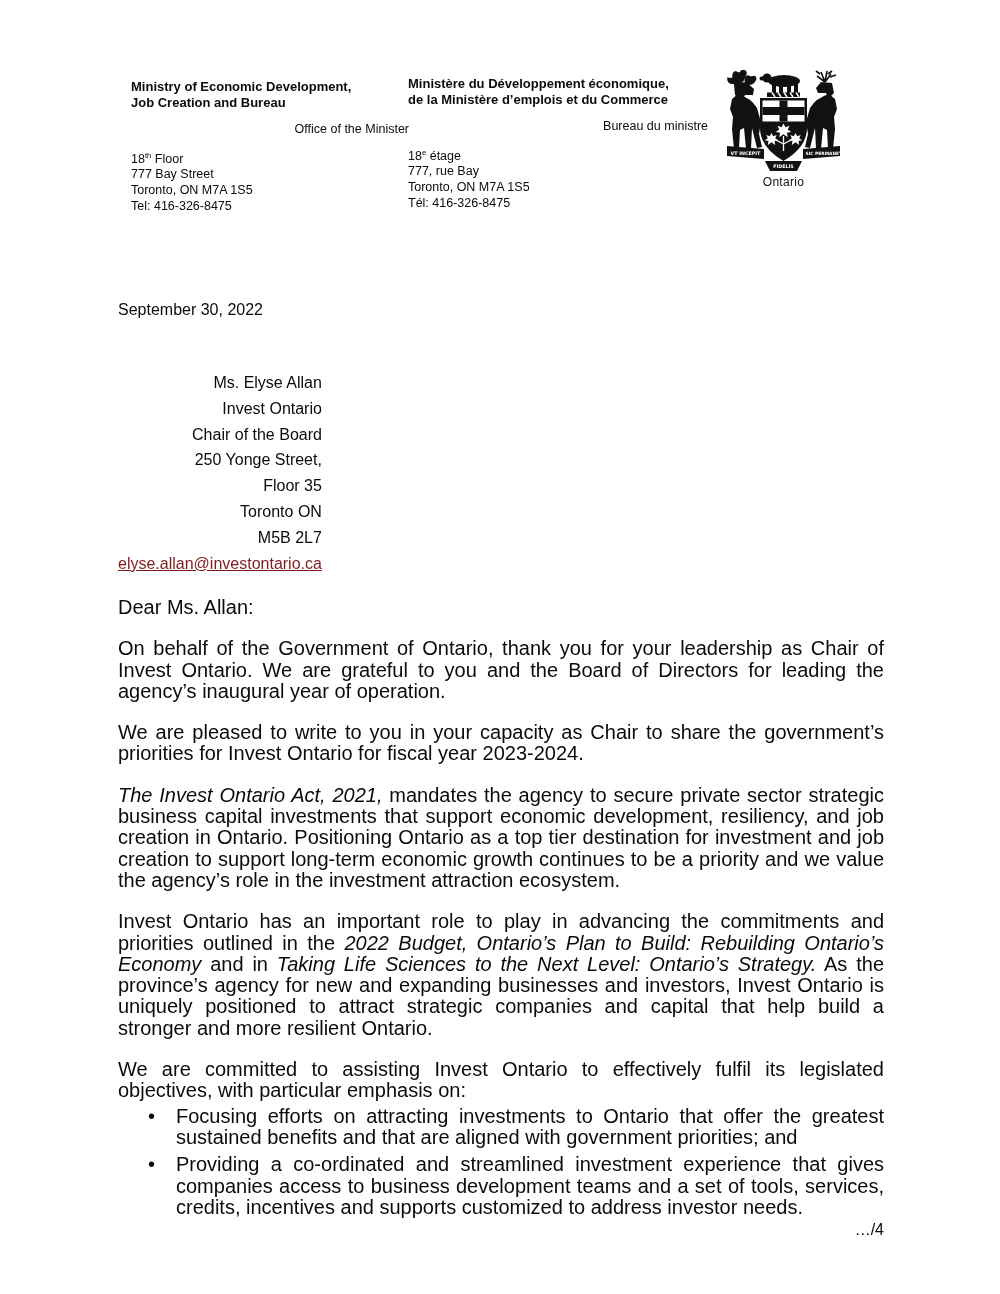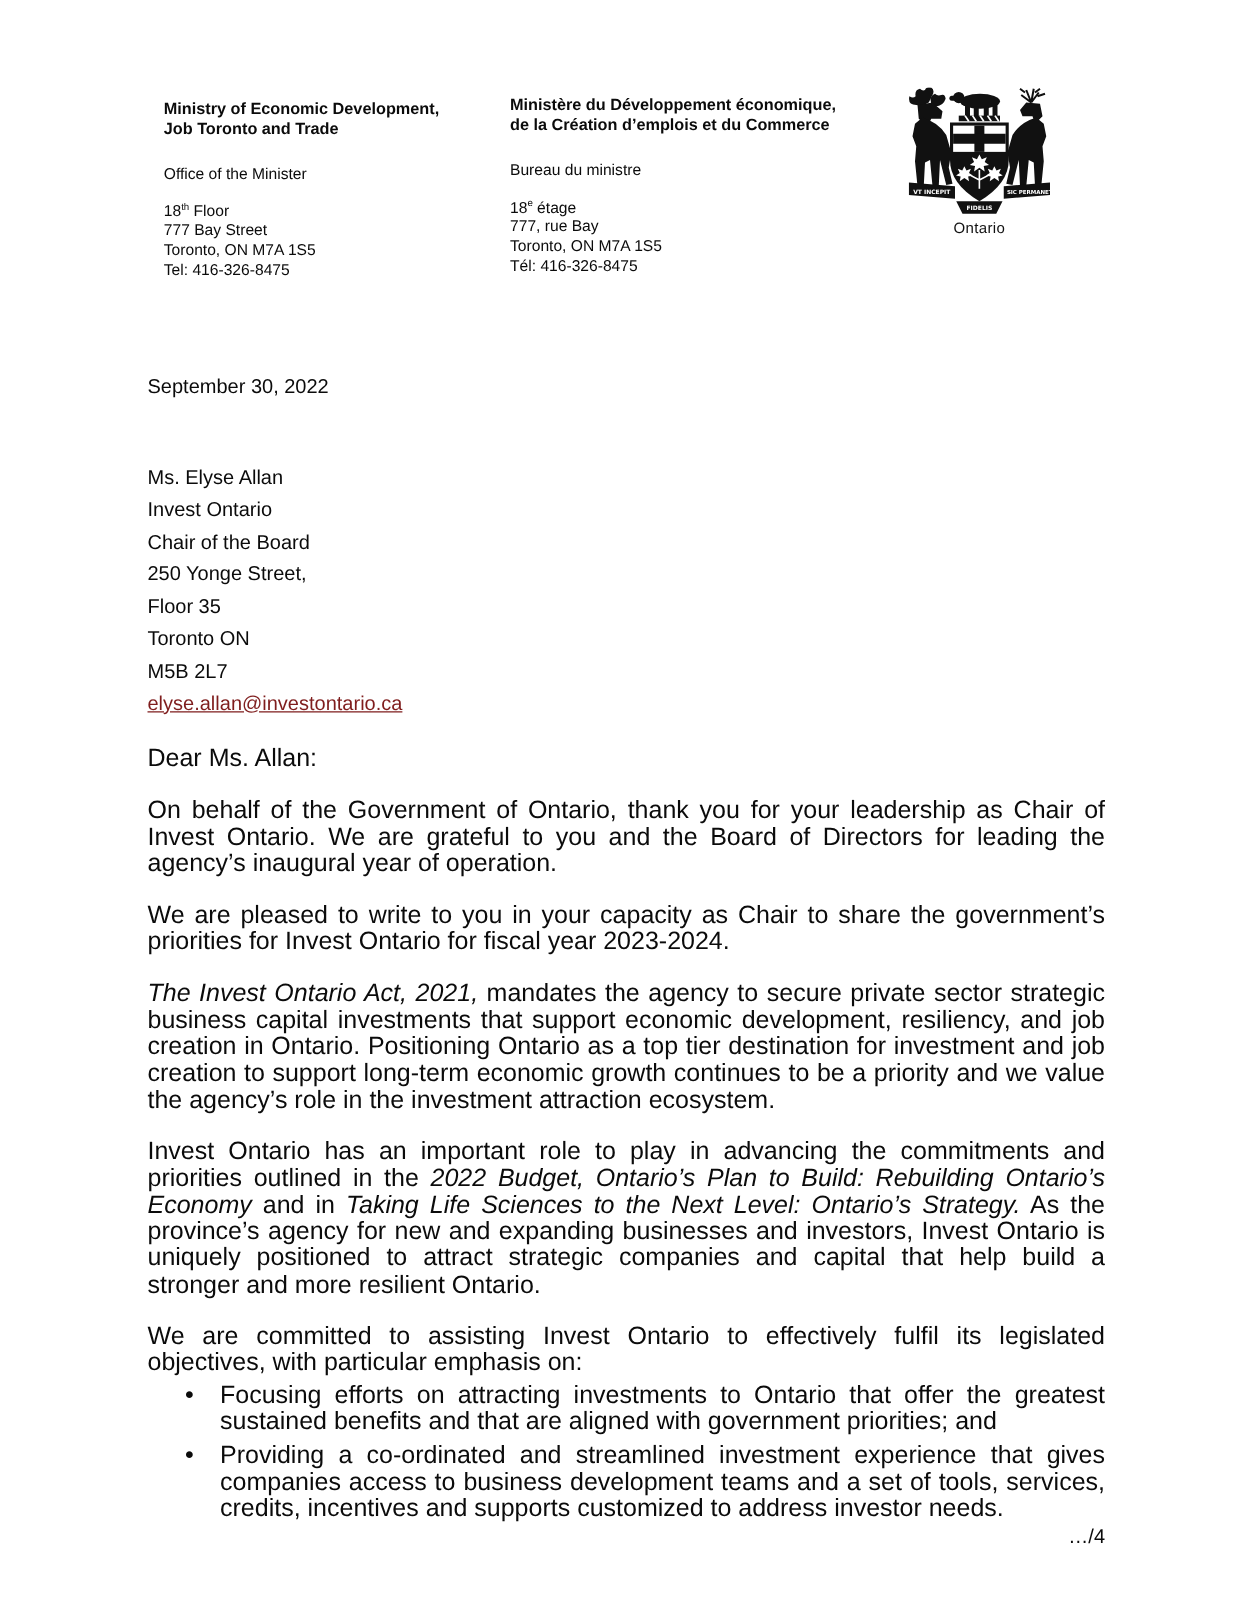--- a/index.html
+++ b/index.html
@@ -5,64 +5,64 @@
   html,body{margin:0;padding:0;background:#ffffff;}
   .page{
     position:relative;width:1000px;height:1294px;background:#fff;
     font-family:"Liberation Sans",sans-serif;color:#0b0b0b;overflow:hidden;
   }
   
   .lh-col{position:absolute;font-size:12.5px;line-height:15.7px;}
   .lh-en{left:131px;top:79px;width:278px;}
   .lh-fr{left:408px;top:76px;width:300px;}
   .lh-name{font-weight:bold;font-size:13px;line-height:16px;}
-  .lh-office{margin-top:21px;}
+  .lh-office{margin-top:11px;text-align:right;}
   .lh-addr{margin-top:14px;}
   sup{font-size:62%;vertical-align:super;line-height:0;}
   
   .logo{position:absolute;left:727px;top:70px;width:113px;text-align:center;}
   .logo svg{display:block;}
   .logo svg text{font-family:"DejaVu Sans",sans-serif;font-weight:bold;}
   .wordmark{font-size:12px;color:#111;margin-top:1px;letter-spacing:.3px;}
   
   .date{position:absolute;left:118px;top:301px;font-size:16px;text-align:center;}
-  .recipient-wrap{position:absolute;left:118px;top:370px;font-size:16px;line-height:25.8px;}
+  .recipient-wrap{position:absolute;left:118px;top:370px;font-size:16px;line-height:25.8px;text-align:right;}
   .email{color:#7f1d1d;text-decoration:underline;cursor:pointer;}
   .body-text{position:absolute;left:118px;top:597px;width:766px;font-size:20px;line-height:21.3px;}
   .salutation{margin:0 0 20px 0;}
   .paras p{margin:0 0 20px 0;text-align:justify;}
   .paras em{font-style:italic;}
   ul.bullets{margin:-16px 0 12px 0;padding:0;list-style:none;}
   ul.bullets li{position:relative;padding-left:58px;margin-bottom:6px;text-align:justify;}
   ul.bullets li::before{content:"\2022";position:absolute;left:30px;top:0;}
   .page-marker{position:absolute;left:118px;top:1221px;width:766px;text-align:right;font-size:16px;}
 </style>
 </head>
 <body>
 
 <div class="page">
 
   <div class="lh-col lh-en">
     <div class="lh-name">
         <div>Ministry of Economic Development,</div>
-        <div>Job Toronto and Trade</div>
+        <div>Job Creation and Bureau</div>
       </div>
     <div class="lh-office">Office of the Minister</div>
     <div class="lh-addr">
         <div><span>18</span><sup>th</sup><span> Floor</span></div>
         <div>777 Bay Street</div>
         <div>Toronto, ON M7A 1S5</div>
         <div>Tel: 416-326-8475</div>
       </div>
   </div>
 
   <div class="lh-col lh-fr">
     <div class="lh-name">
         <div>Ministère du Développement économique,</div>
-        <div>de la Création d’emplois et du Commerce</div>
+        <div>de la Ministère d’emplois et du Commerce</div>
       </div>
     <div class="lh-office">Bureau du ministre</div>
     <div class="lh-addr">
         <div><span>18</span><sup>e</sup><span> étage</span></div>
         <div>777, rue Bay</div>
         <div>Toronto, ON M7A 1S5</div>
         <div>Tél: 416-326-8475</div>
       </div>
   </div>
 

